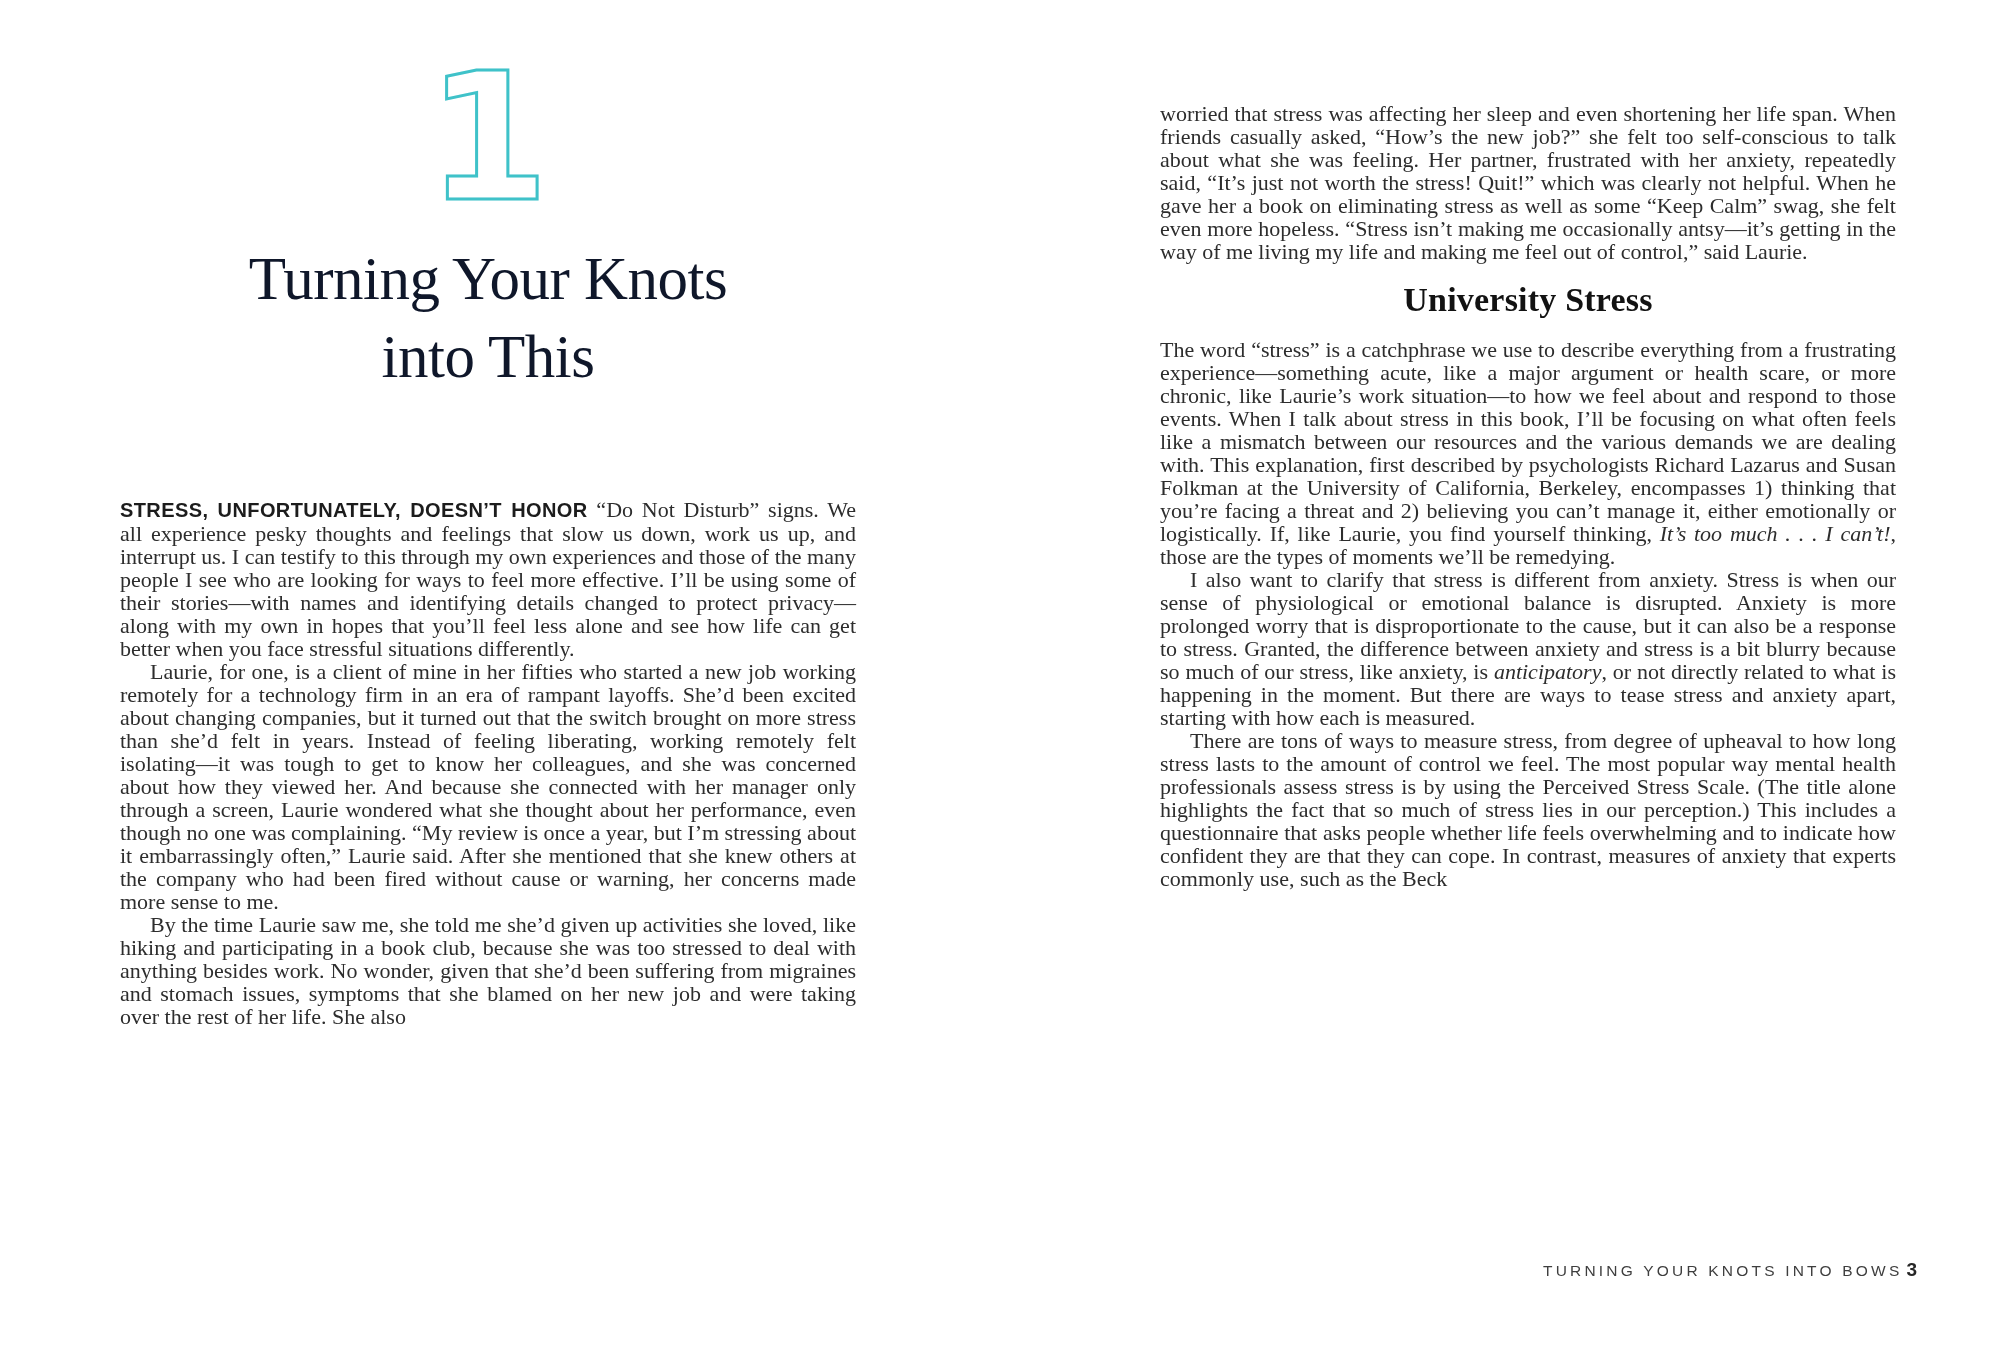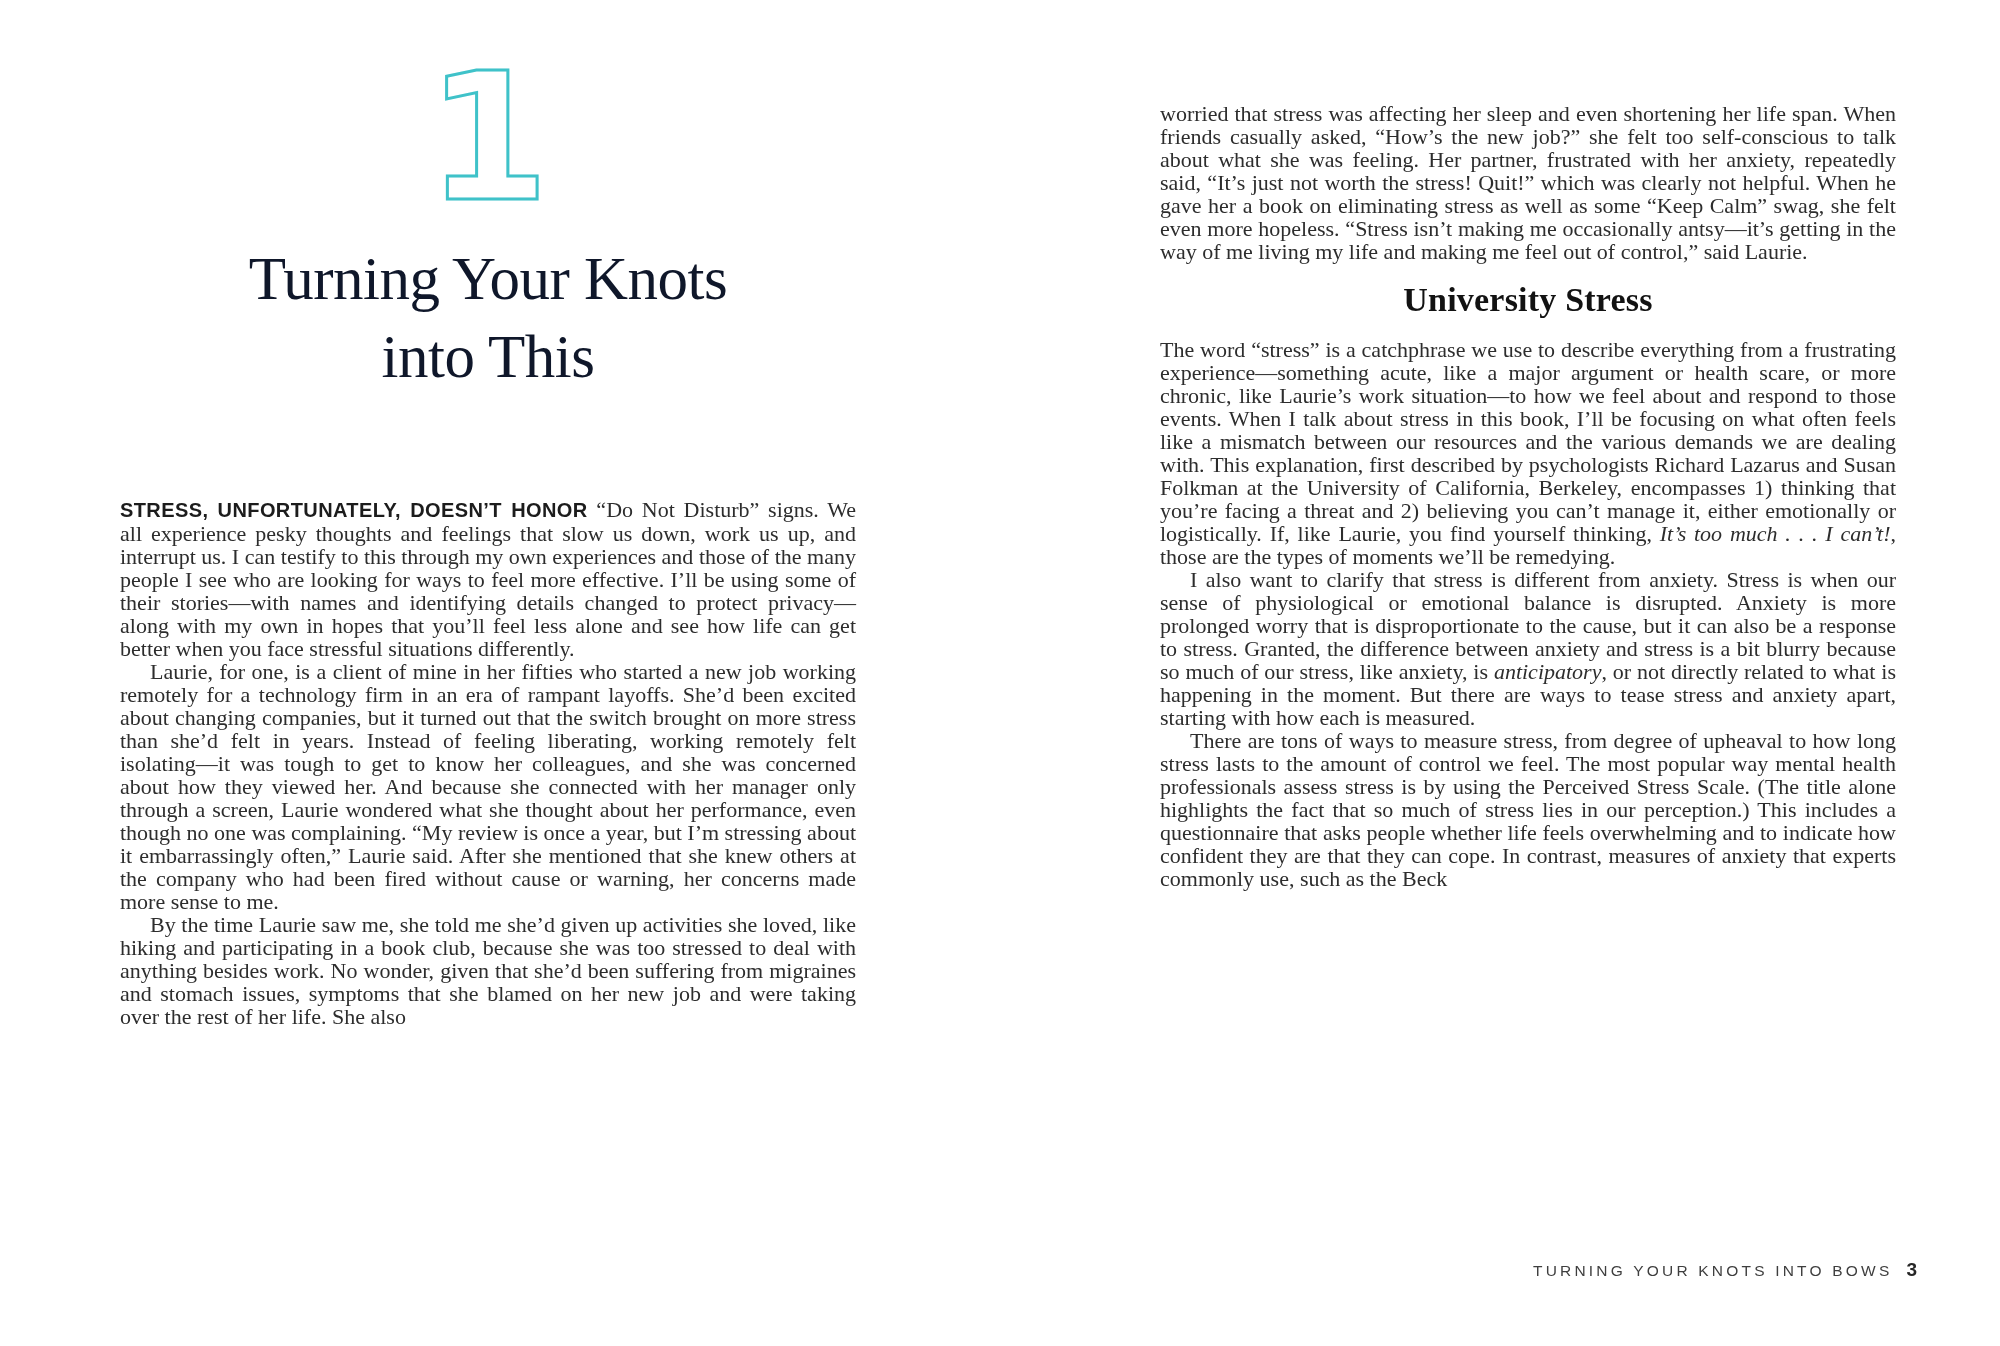--- a/index.html
+++ b/index.html
@@ -87,21 +87,21 @@
     color: #121212;
   }
 
   
   .folio {
     position: absolute;
     right: 83px;
     top: 1259px;
     display: flex;
     align-items: baseline;
-    gap: 14px;
+    gap: 4px;
     font-family: "Liberation Sans", sans-serif;
   }
   .running-title {
     font-size: 15.5px;
     letter-spacing: 3.2px;
     color: #3e3e3e;
   }
   .page-number {
     font-size: 19px;
     font-weight: bold;

